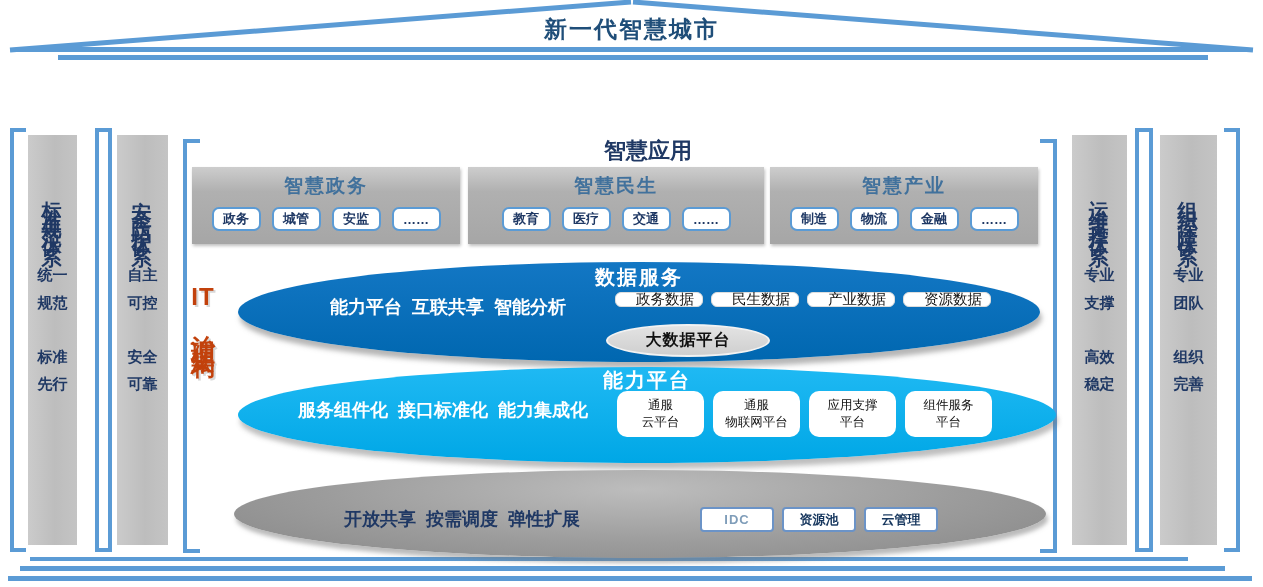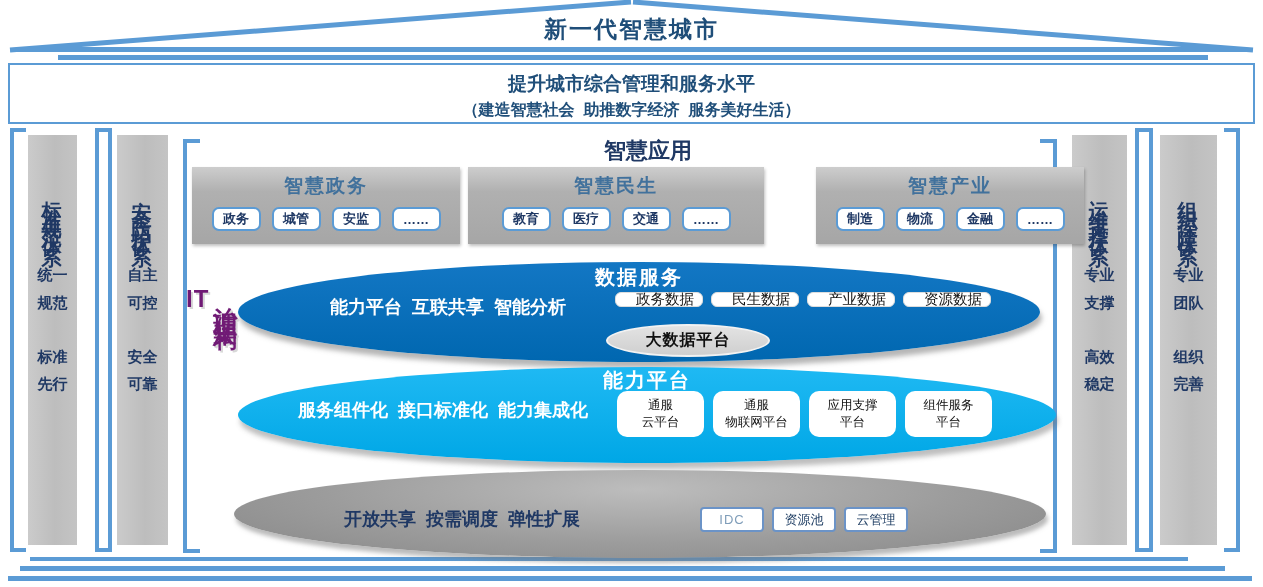--- a/index.html
+++ b/index.html
@@ -42,22 +42,22 @@
     background:linear-gradient(180deg,#cdcdcd 0%,#b0b0b0 32%,#a6a6a6 100%);
     box-shadow:1px 2px 3px rgba(0,0,0,.25); display:flex; flex-direction:column; align-items:center; z-index:2; }
   .app-header { margin-top:6px; font-size:19px; font-weight:bold; color:#41719C; letter-spacing:2px; }
   .chip-row { display:flex; gap:11px; margin-top:8px; justify-content:center; }
   .app-chip { min-width:49px; height:24px; background:#fff; border:2px solid #5B9BD5;
     border-radius:7px; font-size:13px; font-weight:bold; color:#1F3864;
     display:flex; align-items:center; justify-content:center; padding:0 8px; }
 
   
   .gov-label { position:absolute; left:186px; top:283px; width:34px; z-index:3;
-    display:flex; align-items:center;
-    color:#701a75; font-weight:bold; text-shadow:2px 2px 0 #d8d8d8; }
+    display:flex; flex-direction:column; align-items:center;
+    color:#c2410c; font-weight:bold; text-shadow:2px 2px 0 #d8d8d8; }
   .gov-top { font-size:24px; letter-spacing:1px; }
   .gov-rest { writing-mode:vertical-rl; text-orientation:upright; font-size:24px; letter-spacing:7px; margin-top:4px; }
 
   
   .ellipse { position:absolute; border-radius:50%; z-index:2; }
   .el-data { left:238px; top:262px; width:802px; height:100px;
     background:linear-gradient(180deg,#1377c4,#0067b0); box-shadow:2px 6px 5px rgba(110,110,110,.5); }
   .el-cap { left:238px; top:367px; width:818px; height:96px;
     background:linear-gradient(180deg,#1fb9f3,#00a7e6); box-shadow:2px 6px 5px rgba(110,110,110,.45); }
   .el-cloud { left:234px; top:470px; width:812px; height:88px;
@@ -79,22 +79,22 @@
     background:linear-gradient(180deg,#e3e3e3,#cfcfcf); border:2px solid #f2f2f2;
     display:flex; align-items:center; justify-content:center;
     font-size:16px; font-weight:bold; color:#111; letter-spacing:1px; }
 
   .cap-chips { position:absolute; left:379px; top:24px; display:flex; gap:9px; }
   .cap-chip { width:87px; height:46px; background:#fff; border-radius:10px;
     display:flex; flex-direction:column; align-items:center; justify-content:center;
     font-size:12.5px; color:#111; line-height:1.35; }
 
   .cloud-chips { position:absolute; left:466px; top:37px; display:flex; gap:8px; }
-  .cloud-chip { width:64px; height:25px; background:#fff; border:2px solid #6b93c7; border-radius:4px;
-    font-size:13px; font-weight:normal; color:#17375E; display:flex; align-items:center; justify-content:center; }
+  .cloud-chip { width:74px; height:25px; background:#fff; border:2px solid #6b93c7; border-radius:4px;
+    font-size:13px; font-weight:bold; color:#17375E; display:flex; align-items:center; justify-content:center; }
   .cloud-chip.idc { color:#7f9db9; letter-spacing:1px; }
 
   
   .base-bar { position:absolute; background:#5B9BD5; z-index:1; }
   .bb1 { left:30px; top:557px; width:1158px; height:4px; }
   .bb2 { left:20px; top:566px; width:1205px; height:5px; }
   .bb3 { left:8px;  top:576px; width:1244px; height:5px; }
 </style>
 </head>
 <body>
@@ -102,24 +102,20 @@
 <div class="stage">
 
   <svg class="roof-svg" width="1263" height="62">
     <line x1="10" y1="50" x2="631" y2="2" stroke="#5B9BD5" stroke-width="5"></line>
     <line x1="633" y1="2" x2="1253" y2="50" stroke="#5B9BD5" stroke-width="5"></line>
     <rect x="16" y="47" width="1230" height="5" fill="#5B9BD5"></rect>
     <rect x="58" y="55" width="1150" height="5" fill="#5B9BD5"></rect>
   </svg>
   <div class="roof-title">新一代智慧城市</div>
 
-  <div class="banner">
-    <div class="banner-title">提升城市综合管理和服务水平</div>
-    <div class="banner-subtitle">（建造智慧社会  助推数字经济  服务美好生活）</div>
-  </div>
 
   <div class="bracket br-open" style="left:10px; top:128px; width:16px; height:424px;"></div>
   <div class="bracket br-rect" style="left:95px; top:128px; width:17px; height:424px;"></div>
   <div class="bracket br-open" style="left:183px; top:139px; width:17px; height:414px;"></div>
   <div class="bracket br-close" style="left:1040px; top:139px; width:17px; height:414px;"></div>
   <div class="bracket br-rect" style="left:1135px; top:128px; width:18px; height:424px;"></div>
   <div class="bracket br-close" style="left:1224px; top:128px; width:16px; height:424px;"></div>
 
   <div class="pillar" style="left:28px; width:49px;">
     <div class="pillar-title">标准规范体系</div>
@@ -163,21 +159,21 @@
   </div>
   <div class="app-panel" style="left:468px; width:296px;">
     <div class="app-header">智慧民生</div>
     <div class="chip-row">
       <div class="app-chip">教育</div>
       <div class="app-chip">医疗</div>
       <div class="app-chip">交通</div>
       <div class="app-chip">……</div>
     </div>
   </div>
-  <div class="app-panel" style="left:816px; width:268px;">
+  <div class="app-panel" style="left:770px; width:268px;">
     <div class="app-header">智慧产业</div>
     <div class="chip-row">
       <div class="app-chip">制造</div>
       <div class="app-chip">物流</div>
       <div class="app-chip">金融</div>
       <div class="app-chip">……</div>
     </div>
   </div>
 
   <div class="gov-label">

